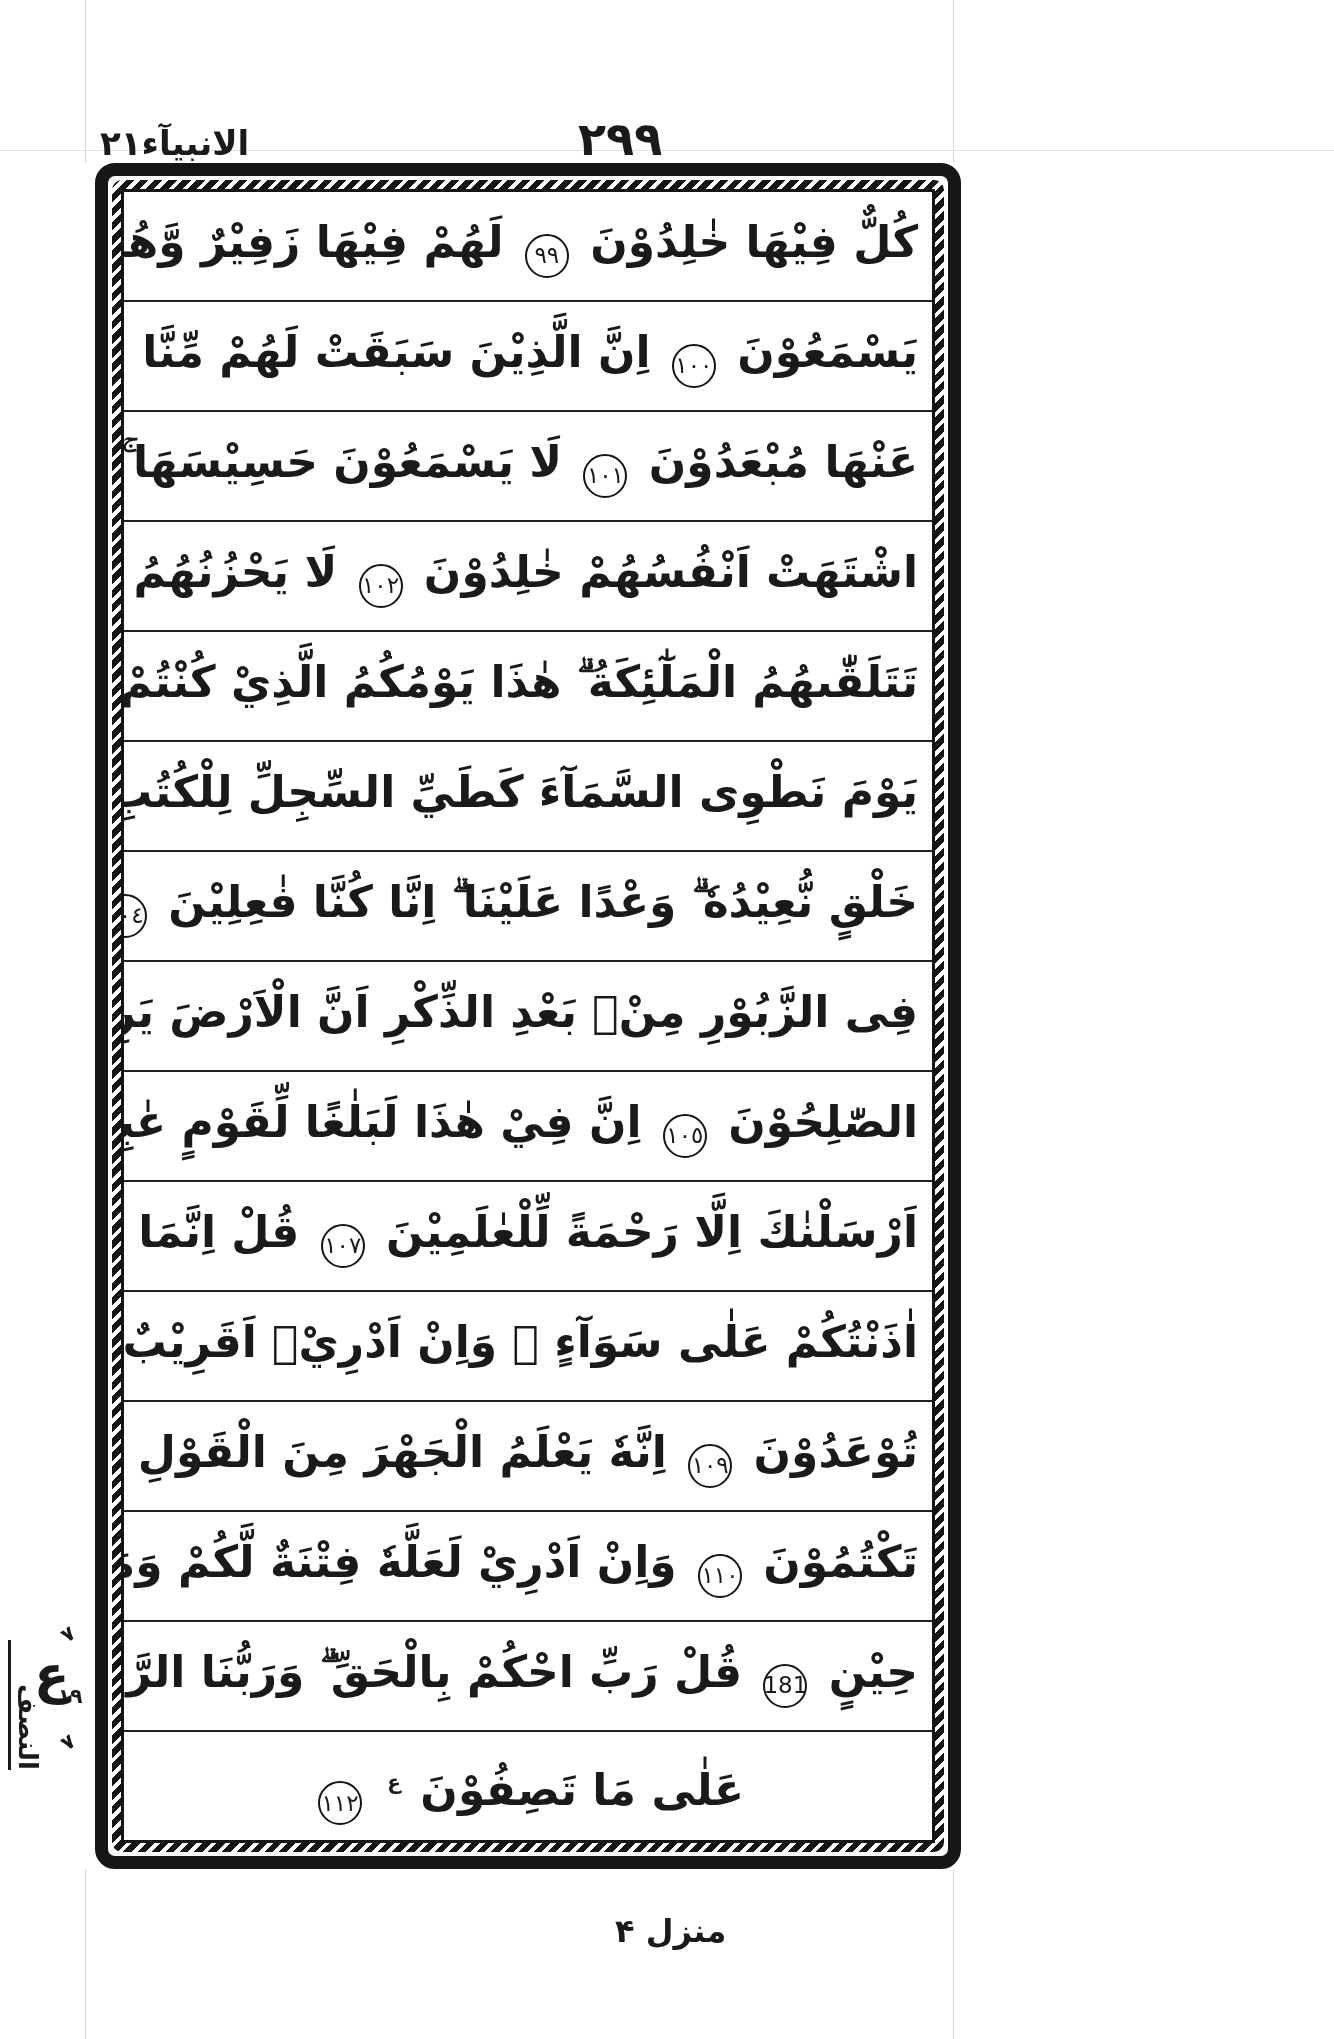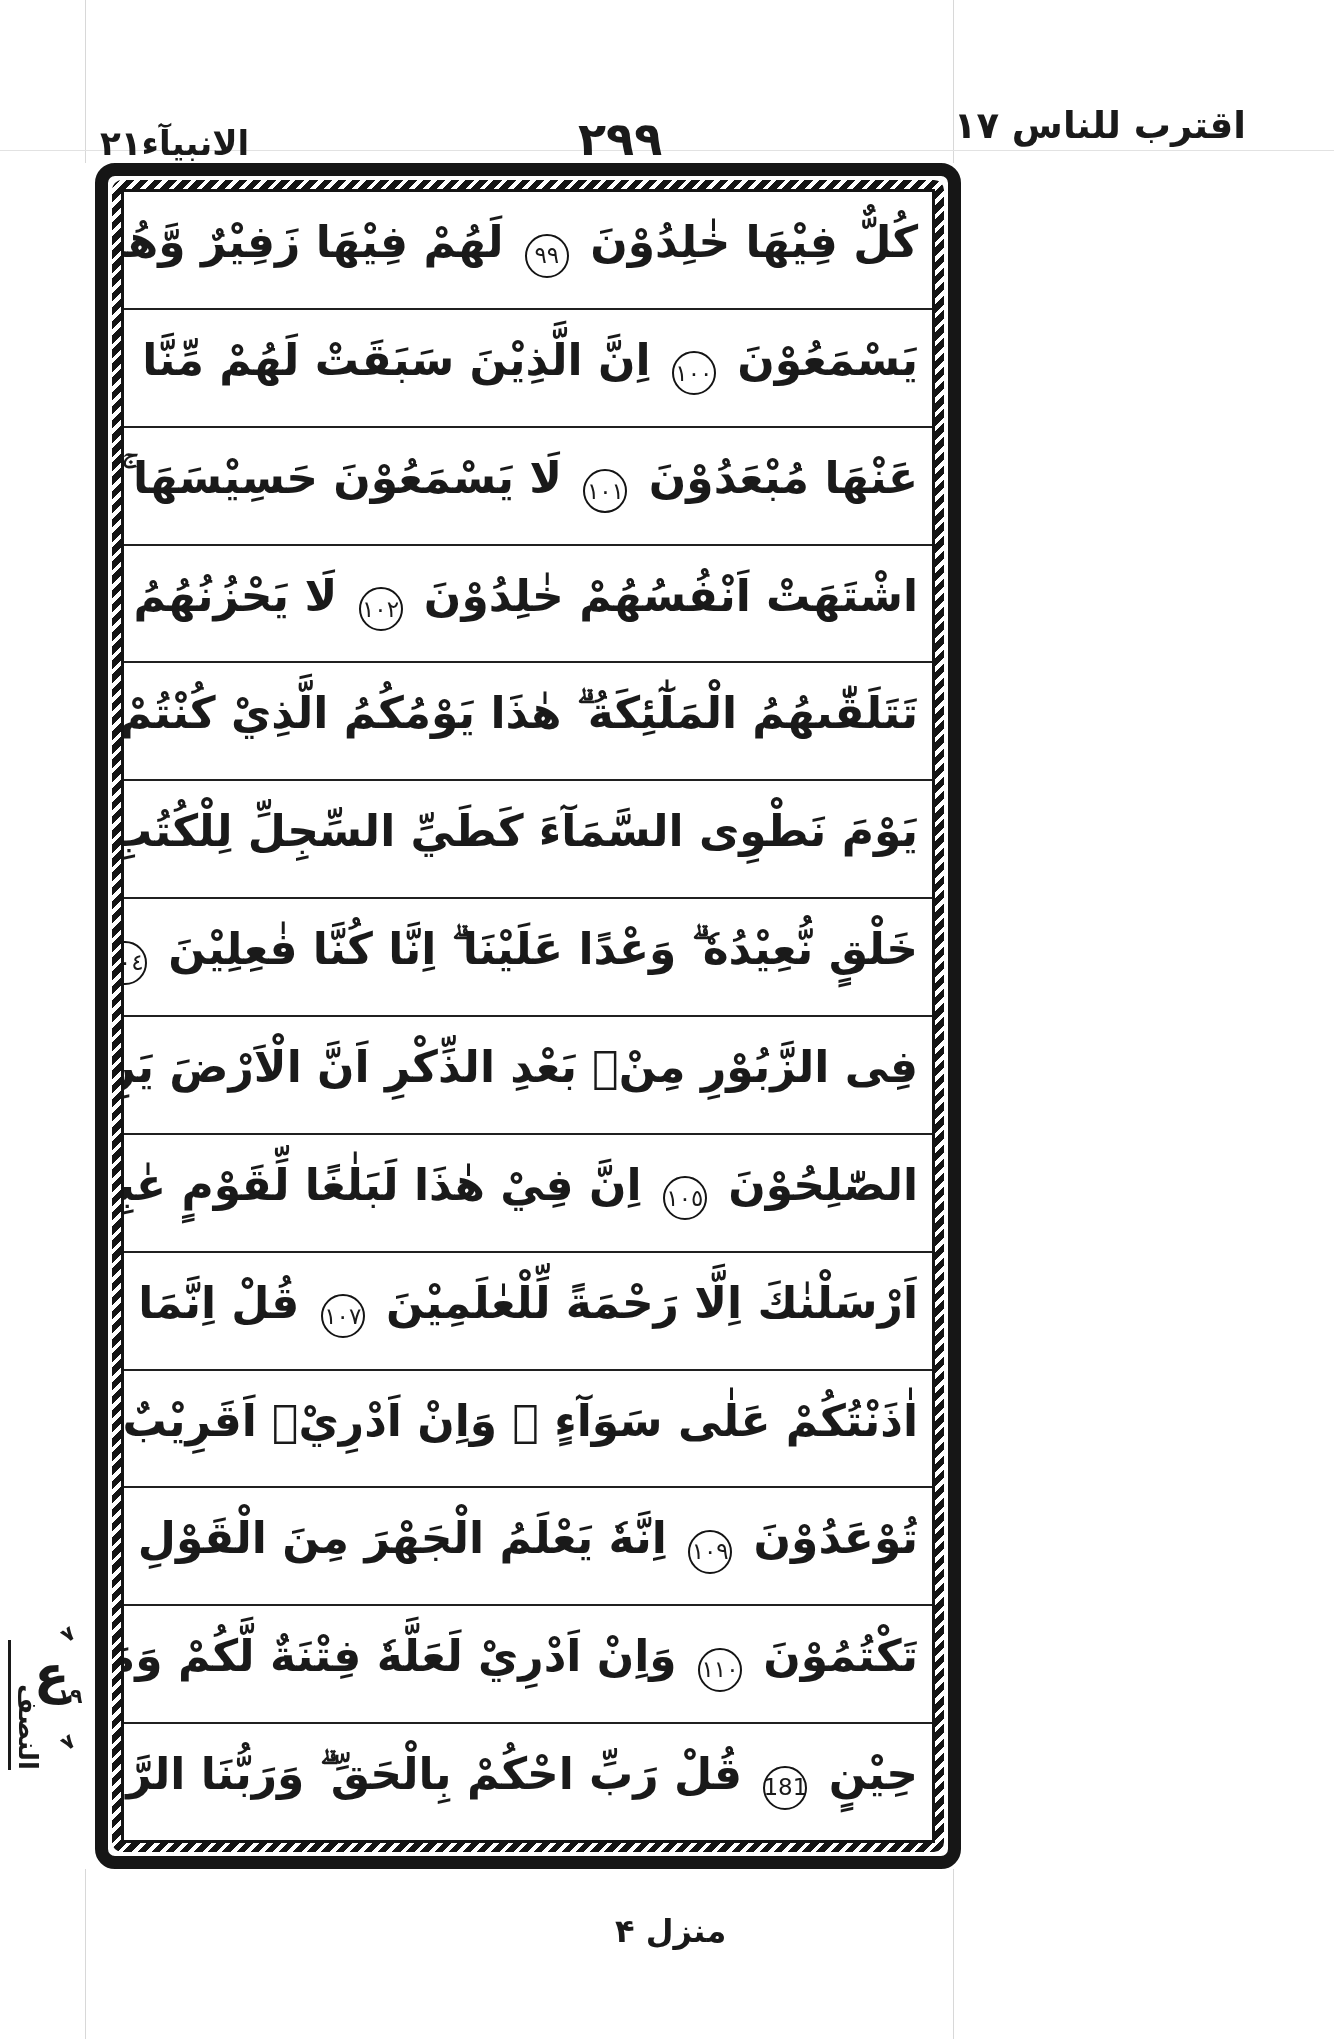--- a/index.html
+++ b/index.html
@@ -56,21 +56,20 @@
 
 <div class="page">
 
   <div class="scan-vline" style="left:85px; top:0; height:163px;"></div>
   <div class="scan-vline" style="left:85px; top:1869px; height:170px;"></div>
   <div class="scan-vline" style="left:953px; top:0; height:163px;"></div>
   <div class="scan-vline" style="left:953px; top:1869px; height:170px;"></div>
   <div class="scan-hline" style="top:150px;"></div>
 
   <div class="header">
-    <span class="hdr-right">اقترب للناس ۱۷</span>
     <span class="hdr-center">۲۹۹</span>
     <span class="hdr-left">الانبیآء۲۱</span>
   </div>
 
   <div class="frame-outer">
     <div class="frame-bead">
       <div class="frame-inner" id="text-rows">
           <div class="row"><span class="seg">كُلٌّ فِيْهَا خٰلِدُوْنَ</span> <span class="verse-circle">٩٩</span> <span class="seg">لَهُمْ فِيْهَا زَفِيْرٌ وَّهُمْ فِيْهَا لَا</span> </div>
           <div class="row"><span class="seg">يَسْمَعُوْنَ</span> <span class="verse-circle">١٠٠</span> <span class="seg">اِنَّ الَّذِيْنَ سَبَقَتْ لَهُمْ مِّنَّا الْحُسْنٰىٓ ۙ اُولٰٓئِكَ</span> </div>
           <div class="row"><span class="seg">عَنْهَا مُبْعَدُوْنَ</span> <span class="verse-circle">١٠١</span> <span class="seg">لَا يَسْمَعُوْنَ حَسِيْسَهَا ۚ وَهُمْ فِيْ مَا</span> </div>
@@ -78,20 +77,21 @@
           <div class="row"><span class="seg">تَتَلَقّٰىهُمُ الْمَلٰٓئِكَةُ ۗ هٰذَا يَوْمُكُمُ الَّذِيْ كُنْتُمْ تُوْعَدُوْنَ</span>  </div>
           <div class="row"><span class="seg">يَوْمَ نَطْوِى السَّمَآءَ كَطَيِّ السِّجِلِّ لِلْكُتُبِ ۗ كَمَا بَدَاْنَاۤ اَوَّلَ</span> </div>
           <div class="row"><span class="seg">خَلْقٍ نُّعِيْدُهٗ ۗ وَعْدًا عَلَيْنَا ۗ اِنَّا كُنَّا فٰعِلِيْنَ</span> <span class="verse-circle">١٠٤</span>  </div>
           <div class="row"><span class="seg">فِى الزَّبُوْرِ مِنْۢ بَعْدِ الذِّكْرِ اَنَّ الْاَرْضَ يَرِثُهَا عِبَادِىَ</span> </div>
           <div class="row"><span class="seg">الصّٰلِحُوْنَ</span> <span class="verse-circle">١٠٥</span> <span class="seg">اِنَّ فِيْ هٰذَا لَبَلٰغًا لِّقَوْمٍ عٰبِدِيْنَ</span>   </div>
           <div class="row"><span class="seg">اَرْسَلْنٰكَ اِلَّا رَحْمَةً لِّلْعٰلَمِيْنَ</span> <span class="verse-circle">١٠٧</span> <span class="seg">قُلْ اِنَّمَا يُوْحٰۤى اِلَىَّ اَنَّمَاۤ</span> </div>
           <div class="row"><span class="seg">اٰذَنْتُكُمْ عَلٰى سَوَآءٍ ۗ وَاِنْ اَدْرِيْۤ اَقَرِيْبٌ اَمْ بَعِيْدٌ مَّا</span> </div>
           <div class="row"><span class="seg">تُوْعَدُوْنَ</span> <span class="verse-circle">١٠٩</span> <span class="seg">اِنَّهٗ يَعْلَمُ الْجَهْرَ مِنَ الْقَوْلِ وَيَعْلَمُ مَا</span> </div>
           <div class="row"><span class="seg">تَكْتُمُوْنَ</span> <span class="verse-circle">١١٠</span> <span class="seg">وَاِنْ اَدْرِيْ لَعَلَّهٗ فِتْنَةٌ لَّكُمْ وَمَتَاعٌ اِلٰى</span> </div>
           <div class="row"><span class="seg">حِيْنٍ</span> <span class="verse-circle">181</span> <span class="seg">قُلْ رَبِّ احْكُمْ بِالْحَقِّ ۗ وَرَبُّنَا الرَّحْمٰنُ الْمُسْتَعَانُ</span> </div>
+          <div class="row centered"><span class="seg">عَلٰى مَا تَصِفُوْنَ</span> <span class="ruku-sup">ع</span> <span class="verse-circle">١١٢</span> </div>
         </div>
     </div>
   </div>
 
   <div class="margin-note">
     <span class="mn-top-num">۷</span>
     <span class="mn-ain">ع</span>
     <span class="mn-mid-num">۱۹</span>
     <span class="mn-bot-num">۷</span>
     <span class="mn-label">النصف</span>

